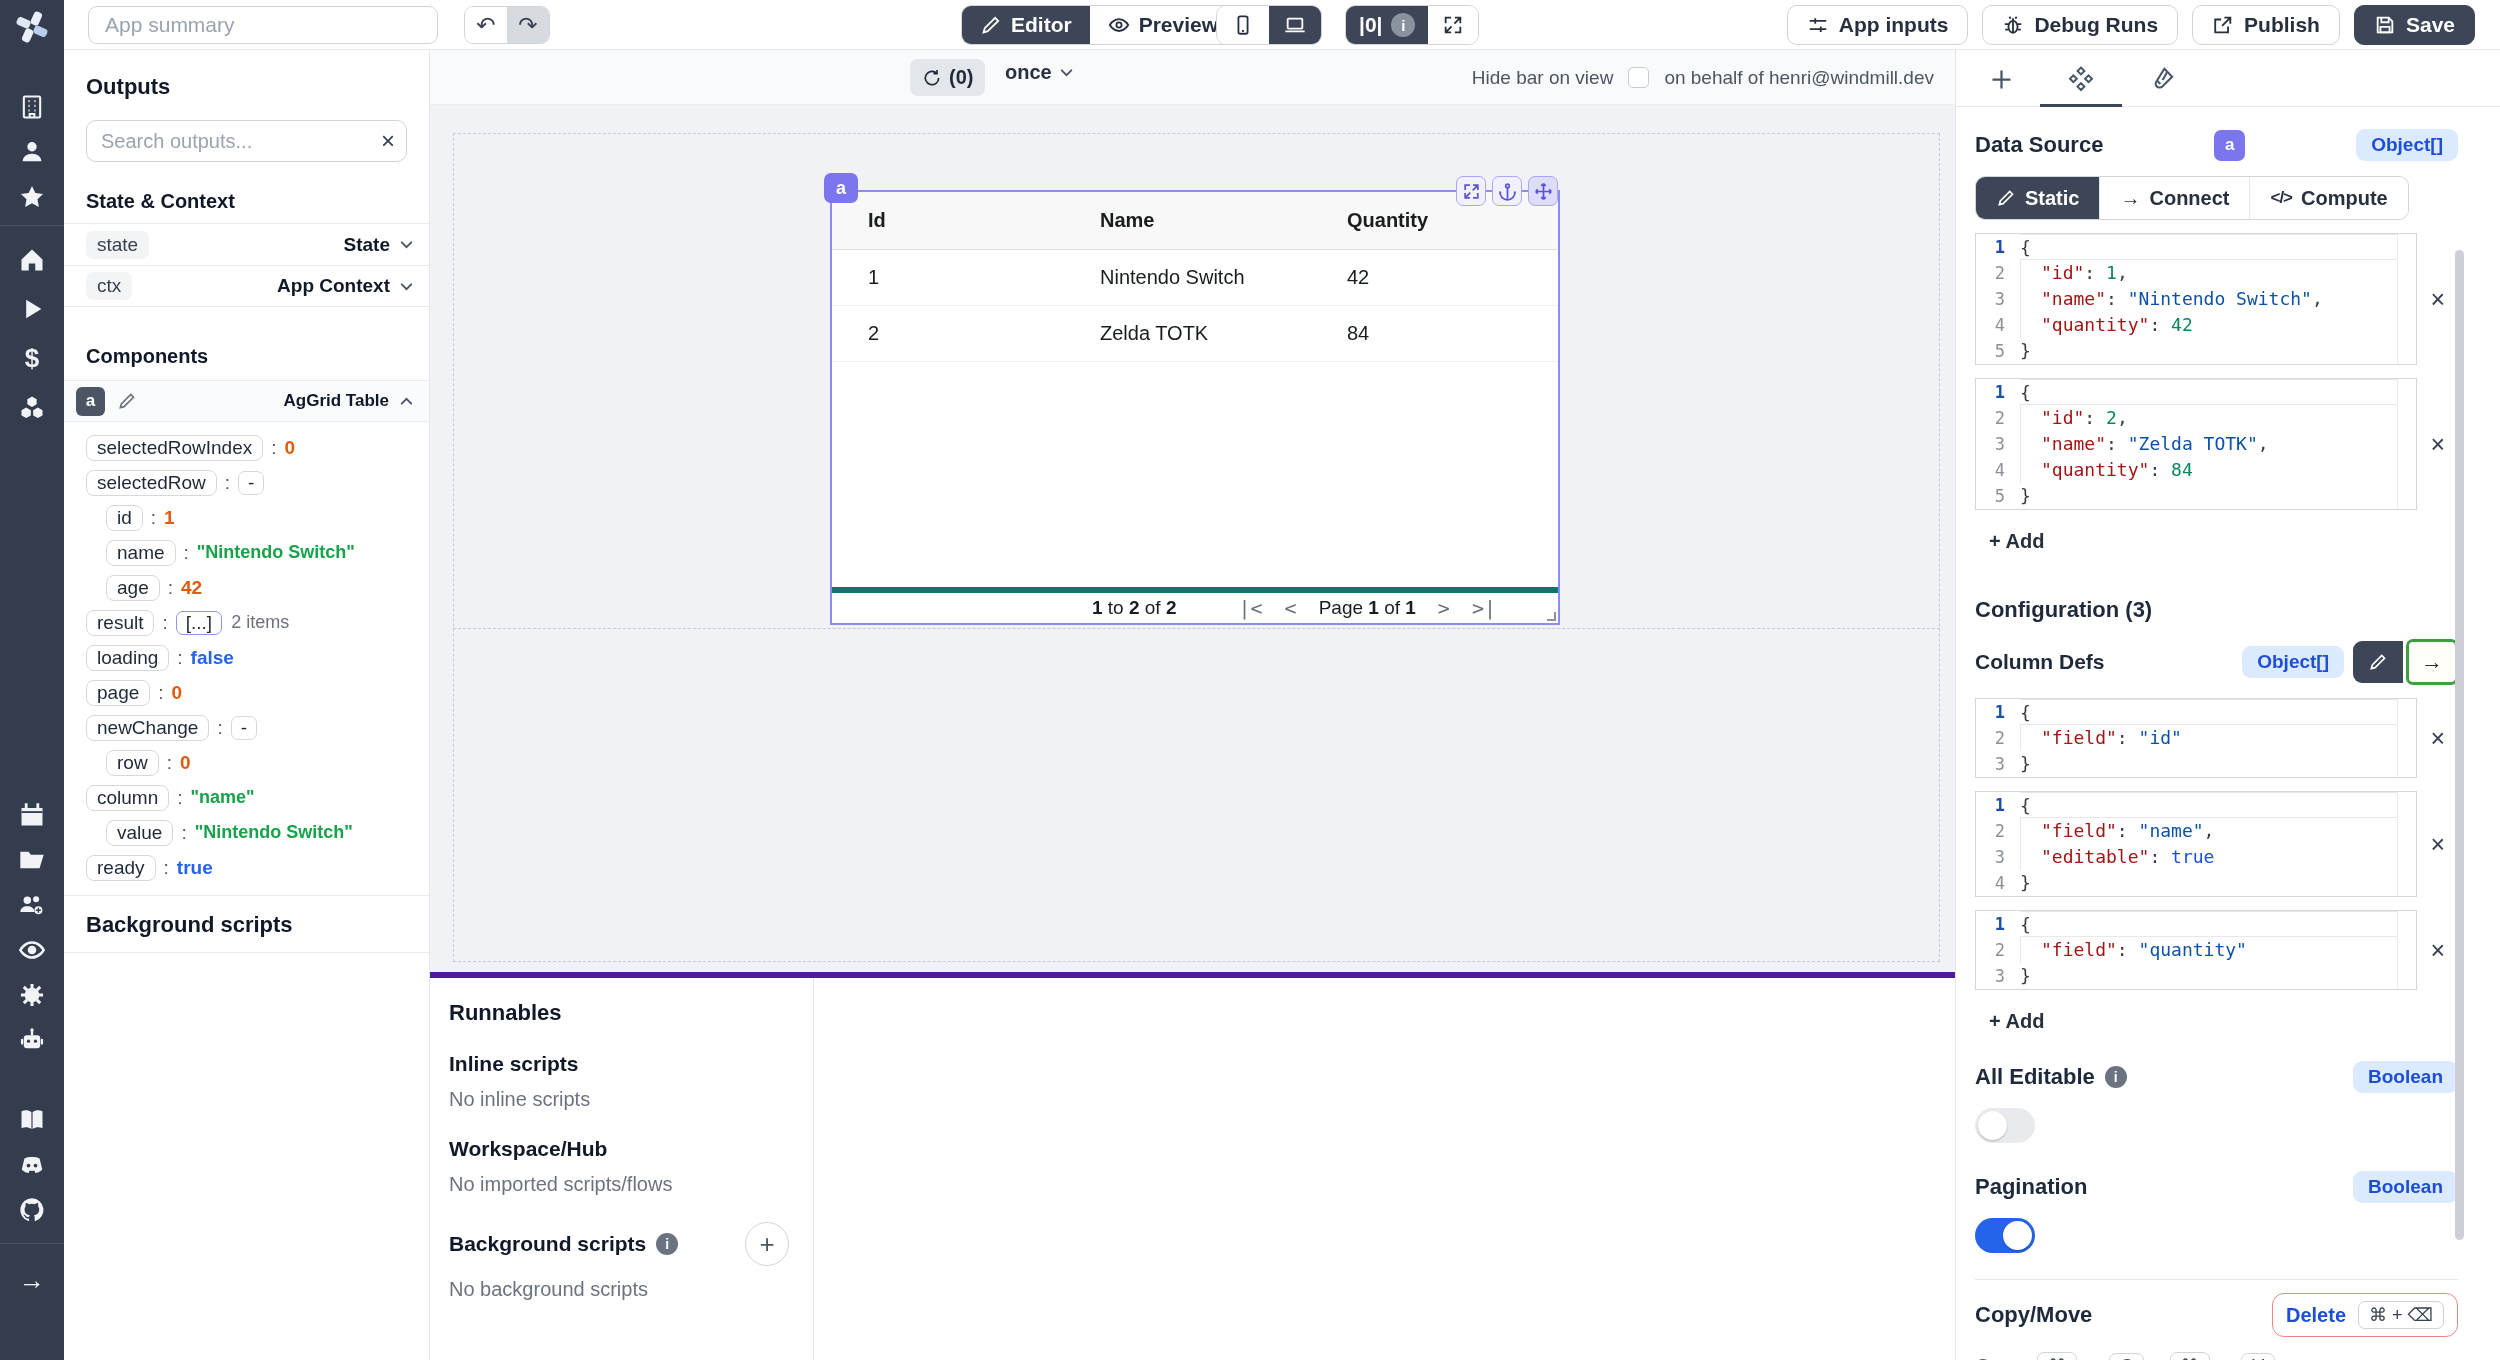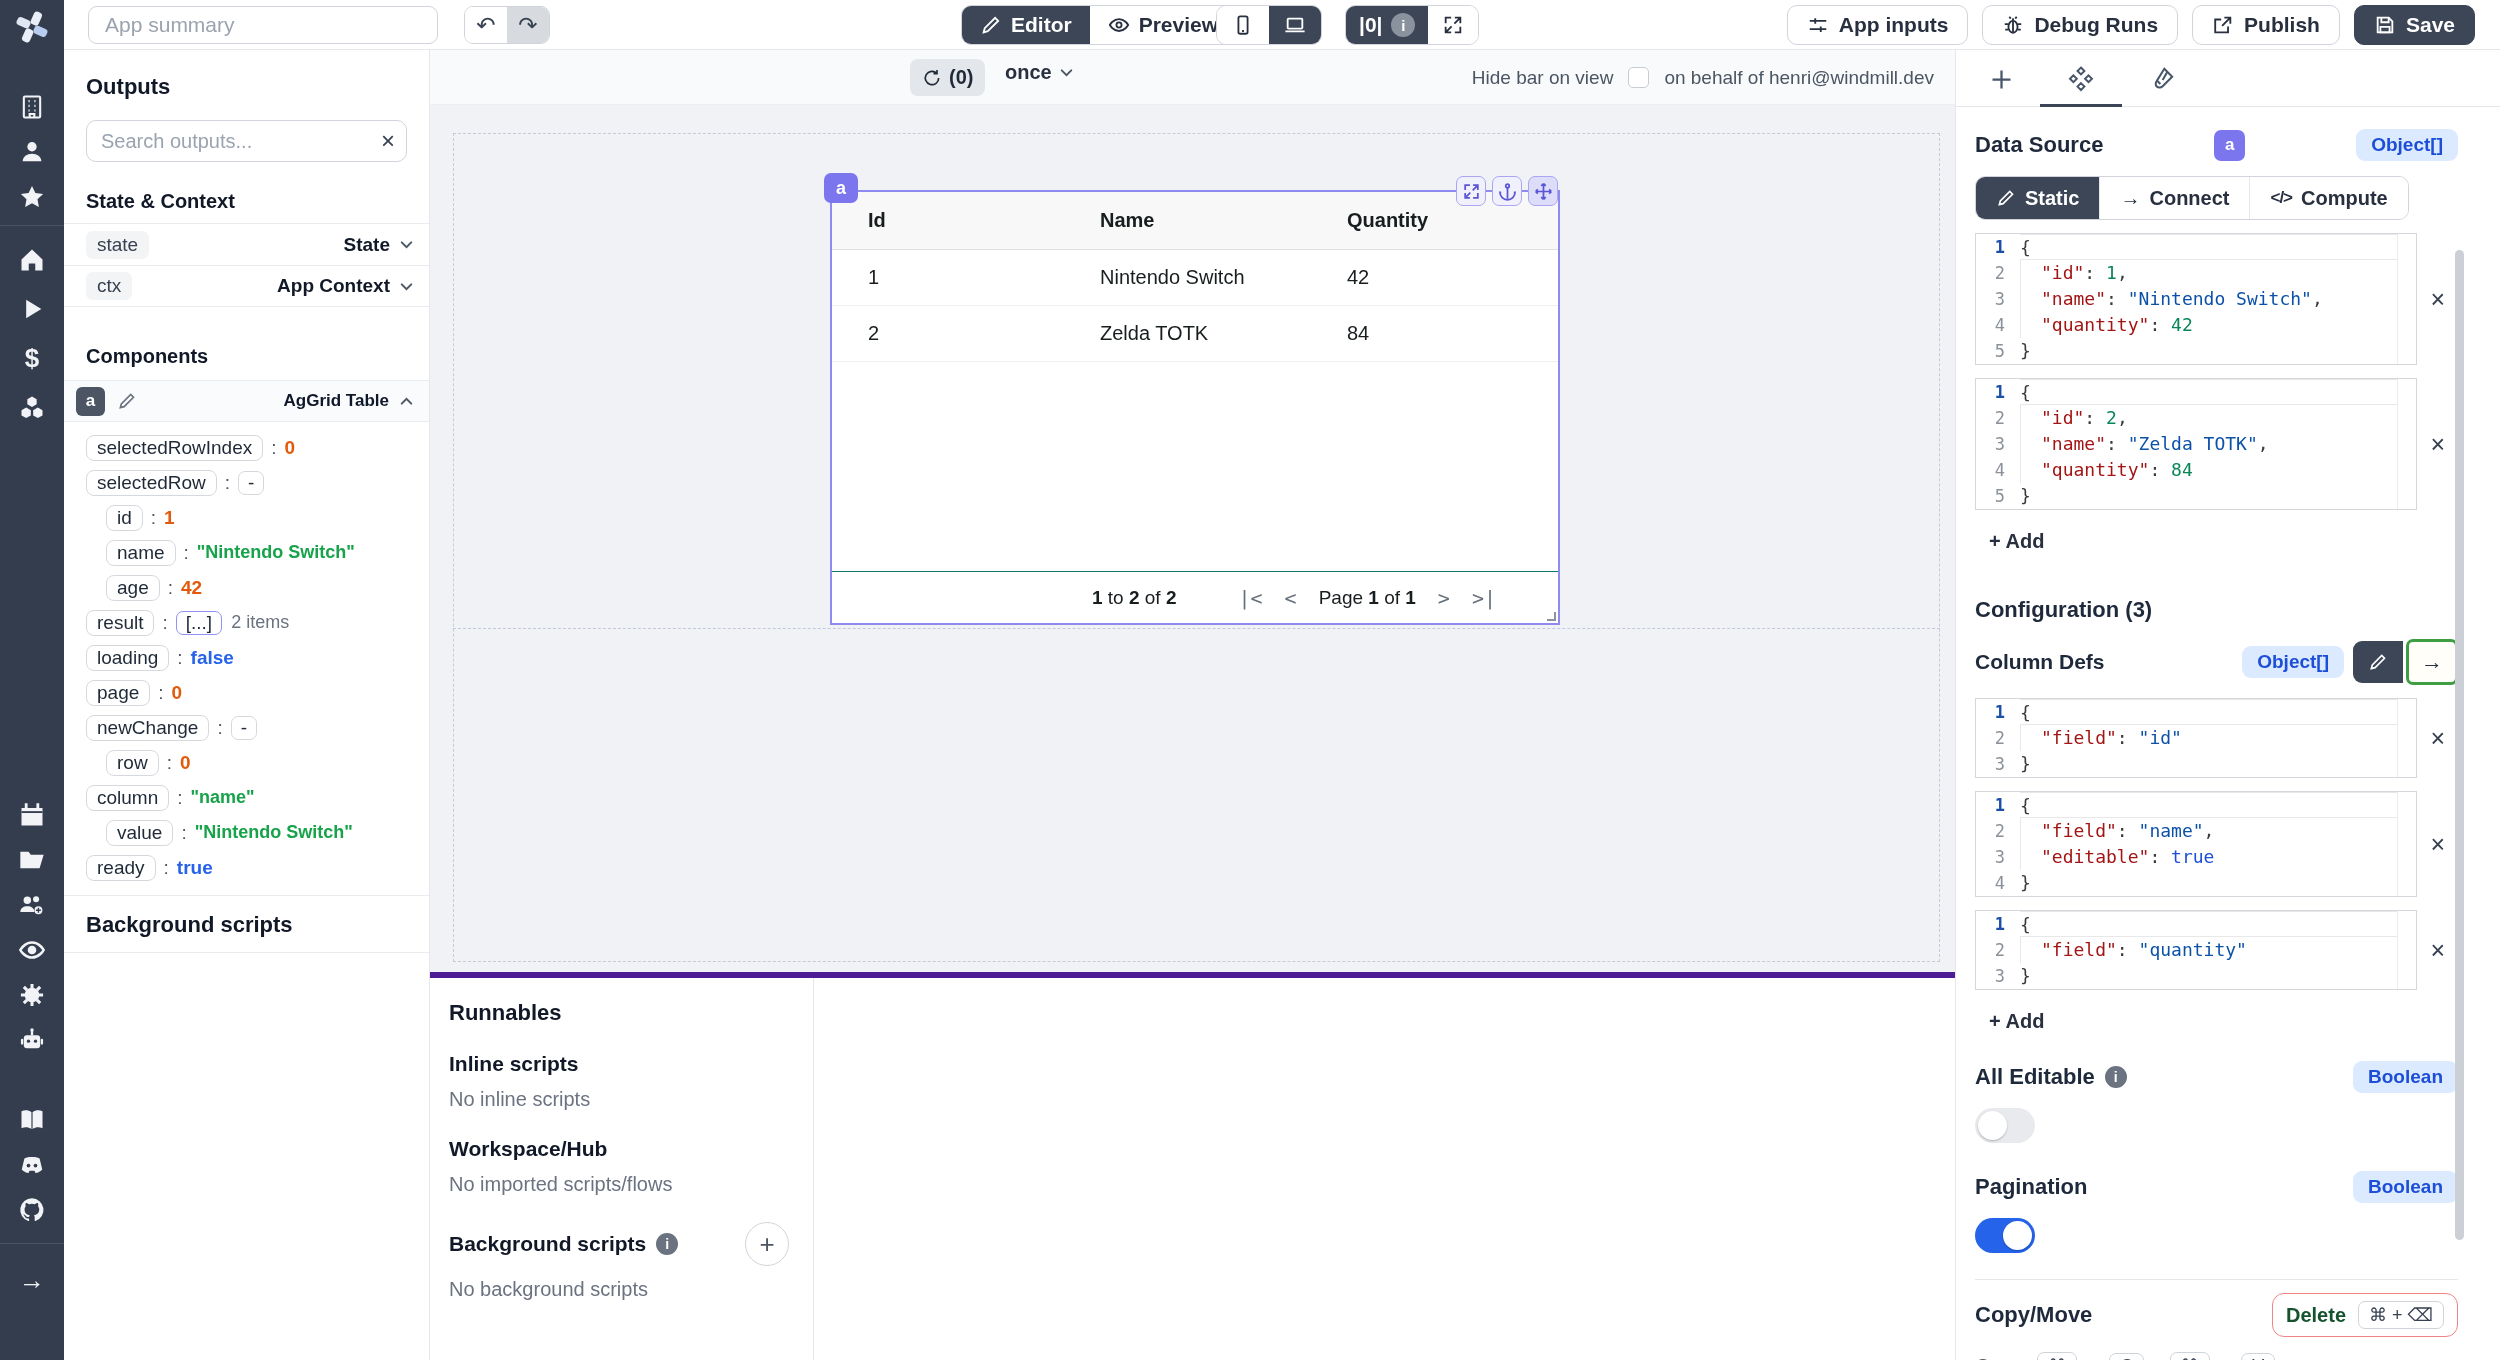--- a/index.html
+++ b/index.html
@@ -82,21 +82,21 @@
   .gc-badge { position:absolute; left:-8px; top:-19px; width:34px; height:30px; background:#7b76ee; border-radius:7px; color:#fff; font-size:18px; font-weight:bold; display:flex; align-items:center; justify-content:center; z-index:3; }
   .gc-tools { position:absolute; right:0px; top:-16px; display:flex; gap:6px; z-index:3; }
   .gc-tool { width:30px; height:30px; border:1px solid #aaa6f5; border-radius:7px; background:#f1f1fd; color:#5a54d6; display:flex; align-items:center; justify-content:center; cursor:pointer; }
   .gc-tool svg { width:19px; height:19px; }
   .gc-tool.fill { background:#dddcf9; }
 
   .ag-head { display:grid; grid-template-columns:232px 247px 1fr; height:58px; background:#f8f8f8; border-bottom:1px solid #dde0e3; align-items:center; }
   .ag-head div { padding-left:36px; font-size:20px; font-weight:700; color:#181d1f; }
   .ag-row { display:grid; grid-template-columns:232px 247px 1fr; height:56px; border-bottom:1px solid #eef0f1; align-items:center; }
   .ag-row div { padding-left:36px; font-size:20px; color:#181d1f; }
-  .ag-pg { position:absolute; left:0; right:0; bottom:0; height:52px; border-top:1px solid #0f766e; display:flex; align-items:center; justify-content:flex-end; padding-right:62px; gap:22px; font-size:19px; color:#181d1f; }
+  .ag-pg { position:absolute; left:0; right:0; bottom:0; height:36px; border-top:6px solid #0f766e; display:flex; align-items:center; justify-content:flex-end; padding-right:62px; gap:22px; font-size:19px; color:#181d1f; }
   .ag-pg .rng { margin-right:40px; }
   .ag-pg b { font-weight:700; }
   .pg-ic { color:#68717a; font-size:20px; cursor:pointer; font-family:"DejaVu Sans Mono",monospace; }
   .rsz { position:absolute; right:2px; bottom:2px; width:9px; height:9px; border-right:2px solid #8d939b; border-bottom:2px solid #8d939b; }
 
   #bottom-panel { position:absolute; left:0; right:0; top:922px; bottom:0; background:#fff; border-top:6px solid #4c1d95; display:flex; }
   #runnables { width:384px; border-right:1px solid #e5e7eb; padding:22px 24px 0 19px; }
   #runnables h2 { font-size:22px; color:#111827; margin-bottom:8px; }
   .run-sec { margin-top:26px; }
   .run-sec .head { display:flex; align-items:center; gap:10px; }
@@ -146,21 +146,21 @@
   .tg-row .lab { font-size:22px; font-weight:bold; color:#1e293b; }
   .tg-row .run-info { margin-left:10px; }
   .tg-row .pill { margin-left:auto; }
   .toggle { margin-top:15px; width:60px; height:35px; border-radius:18px; background:#e8eaee; position:relative; cursor:pointer; }
   .toggle .knob { position:absolute; left:3px; top:3px; width:29px; height:29px; border-radius:50%; background:#fff; box-shadow:0 1px 2px rgba(0,0,0,.25); }
   .toggle.on { background:#2563eb; }
   .toggle.on .knob { left:auto; right:3px; }
   .rp-div { border-top:1px solid #e5e7eb; margin-top:26px; }
   .cm-row { margin-top:13px; display:flex; align-items:center; }
   .del-btn { margin-left:auto; display:flex; align-items:center; gap:12px; border:1px solid #ef8585; border-radius:12px; background:#fff; padding:7px 13px; cursor:pointer; font-family:inherit; }
-  .del-btn .dl { color:#14532d; font-size:20px; font-weight:bold; }
+  .del-btn .dl { color:#1d4ed8; font-size:20px; font-weight:bold; }
   .kbd { border:1px solid #cfd4da; border-radius:7px; padding:2px 10px; font-size:18px; color:#374151; background:#fff; }
   .copy-row { margin-top:15px; display:flex; align-items:center; gap:10px; font-size:20px; color:#4b5563; }
   #rp-scrollbar { position:absolute; right:36px; top:200px; width:9px; height:990px; background:#ccd0d6; border-radius:5px; }
 </style>
 </head>
 <body>
 
 <aside id="sidebar">
   <div class="logo">
     <svg width="38" height="38" viewBox="0 0 36 36">

